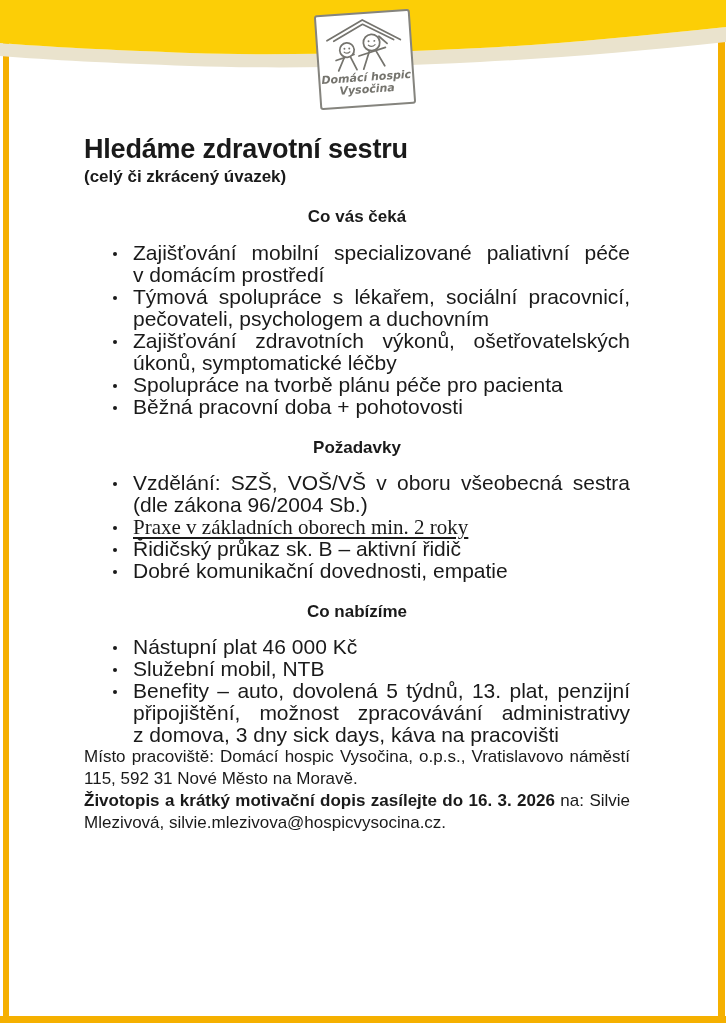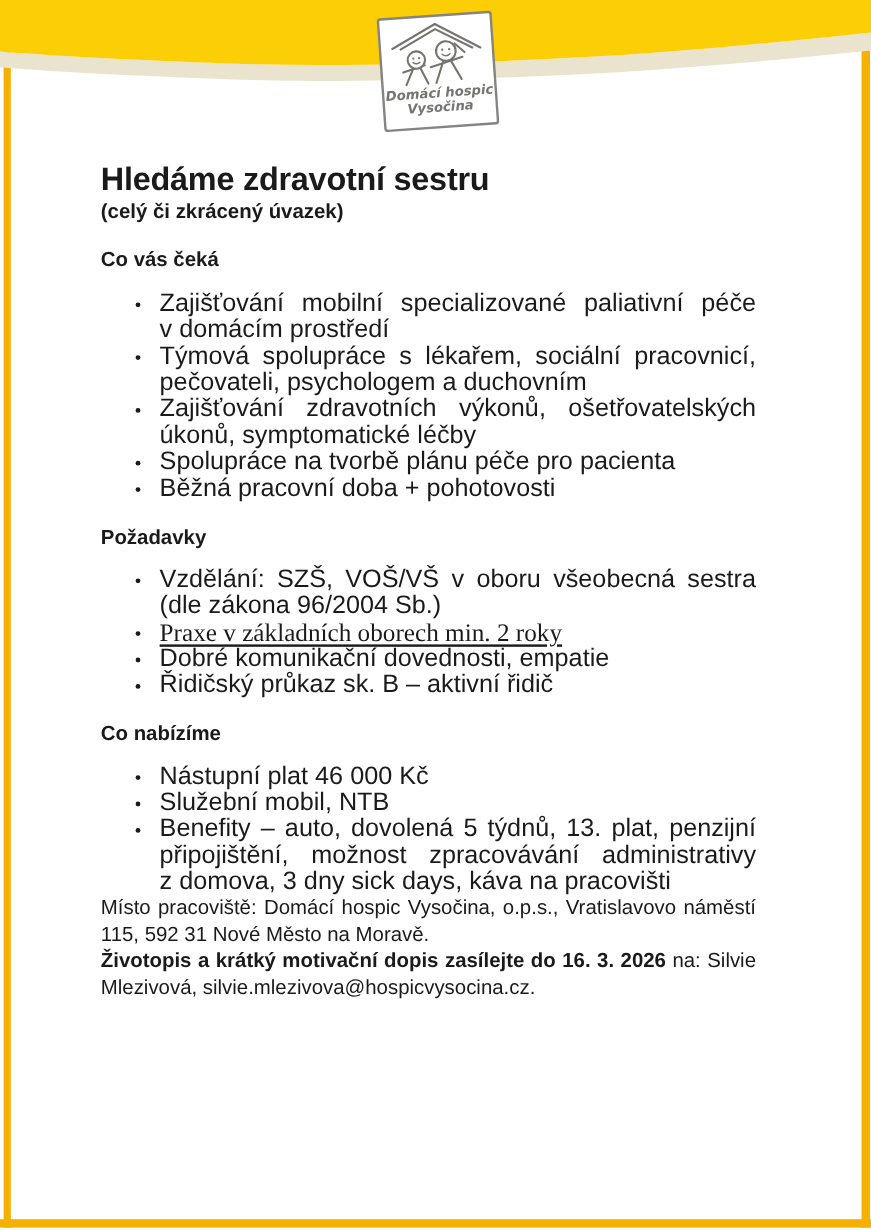--- a/index.html
+++ b/index.html
@@ -45,21 +45,21 @@
   .logo-text{
     text-align:center;line-height:1.08;margin-top:1px;
     font-size:11px;font-weight:bold;font-style:italic;
     color:var(--logo-gray);
     font-family:"DejaVu Sans","Liberation Sans",sans-serif;
   }
   
   .content{position:absolute;left:84px;right:96px;top:134px;z-index:2;}
   .title{font-size:27px;font-weight:bold;line-height:1.12;letter-spacing:-0.2px;}
   .subtitle{font-size:17px;font-weight:bold;line-height:1.25;margin-top:2px;}
-  .section-heading{font-size:17px;font-weight:bold;margin-top:19px;margin-bottom:13px;line-height:1.3;}
+  .section-heading{font-size:17px;font-weight:bold;margin-top:19px;margin-bottom:13px;line-height:1.3;text-align:center;}
   ul.bullets{list-style:none;margin:0;}
   ul.bullets li{
     display:flex;align-items:flex-start;
     padding-left:29px;
     font-size:21px;line-height:22px;
   }
   .bullet-dot{
     flex:0 0 4px;width:4px;height:4px;border-radius:50%;
     background:var(--text);margin-top:10px;margin-right:16px;
   }
@@ -142,25 +142,25 @@
           <li>
             <span class="bullet-dot"></span>
             <div class="bullet-text">Vzdělání: SZŠ, VOŠ/VŠ v&nbsp;oboru všeobecná sestra (dle zákona 96/2004 Sb.)</div>
           </li>
           <li>
             <span class="bullet-dot"></span>
             <div class="bullet-text underline">Praxe v&nbsp;základních oborech min. 2 roky</div>
           </li>
           <li>
             <span class="bullet-dot"></span>
-            <div class="bullet-text">Dobré komunikační dovednosti, empatie</div>
+            <div class="bullet-text">Řidičský průkaz sk. B – aktivní řidič</div>
           </li>
           <li>
             <span class="bullet-dot"></span>
-            <div class="bullet-text">Řidičský průkaz sk. B – aktivní řidič</div>
+            <div class="bullet-text">Dobré komunikační dovednosti, empatie</div>
           </li>
         </ul>
         <div class="section-heading">Co nabízíme</div>
         <ul class="bullets">
           <li>
             <span class="bullet-dot"></span>
             <div class="bullet-text">Nástupní plat 46&nbsp;000 Kč</div>
           </li>
           <li>
             <span class="bullet-dot"></span>

